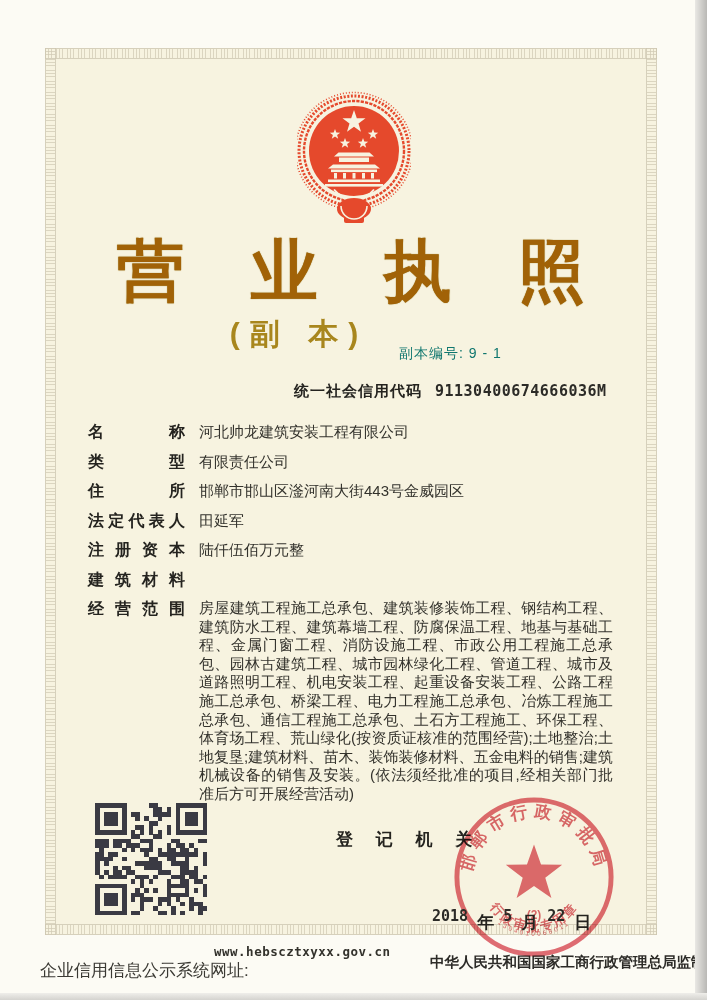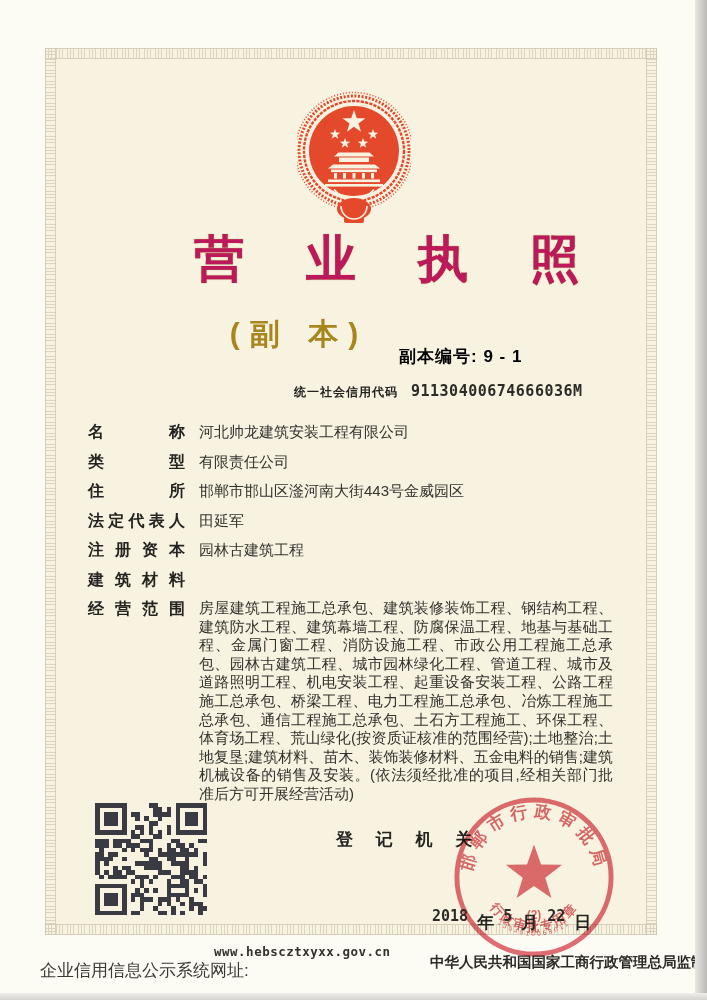--- a/index.html
+++ b/index.html
@@ -26,31 +26,31 @@
     border-left:1px solid #ccc5af; border-right:1px solid #ccc5af;
     background:repeating-linear-gradient(0deg,#d2cbb6 0 1px,transparent 1px 3px,#d2cbb6 3px 4px,transparent 4px 6px,#d2cbb6 6px 7px,transparent 7px 11px); }
   .strip.top { top:48px; } .strip.bottom { top:924px; }
   .strip.left { left:45px; } .strip.right { left:646px; }
 
   
   .emblem { position:absolute; left:297px; top:88px; width:114px; height:142px; }
 
   
   .title { position:absolute; left:45px; top:226px; width:612px; text-align:center;
-    font-size:50px; font-weight:bold; color:#be185d; letter-spacing:24px; text-indent:24px;
-    text-shadow:0 0 1px #8f6f12;margin-left:36px; }
+    font-size:67px; font-weight:bold; color:#a16207; letter-spacing:24px; text-indent:24px;
+    text-shadow:0 0 1px #8f6f12; }
   .subtitle { position:absolute; left:45px; top:314px; width:508px; text-align:center;
     font-size:30px; font-weight:bold; color:#a8861d; letter-spacing:10px; }
   .copy-number { position:absolute; left:399px; top:345px;
-    font-size:17px; font-weight:bold; color:#000000; letter-spacing:1px; }
+    font-size:14px; font-weight:normal; color:#0f766e; letter-spacing:1px; }
 
   
   .credit-line { position:absolute; left:294px; top:382px; display:flex; gap:13px;
     align-items:baseline; }
-  .credit-label { font-size:12px; font-weight:bold; color:#24231f; letter-spacing:1px; }
+  .credit-label { font-size:15px; font-weight:bold; color:#24231f; letter-spacing:1px; }
   .credit-value { font-size:15px; font-weight:600; color:#2c2b27;
     font-family:"DejaVu Sans Mono","Liberation Mono",monospace; letter-spacing:.5px; }
 
   
   .fields { position:absolute; left:88px; top:422px; width:525px; }
   .field-row { display:flex; align-items:flex-start; margin-bottom:10.5px; }
   .field-label { width:97px; min-width:97px; font-size:16px; font-weight:bold; color:#24231f;
     text-align:justify; text-align-last:justify; line-height:19px; }
   .field-value { margin-left:14px; font-size:15px; color:#33322c; line-height:19px; }
   .field-row.scope .field-value { line-height:18.6px; width:414px; text-align:justify; }
@@ -147,21 +147,21 @@
     <div class="field-row">
       <span class="field-label">住所</span>
       <span class="field-value">邯郸市邯山区滏河南大街443号金威园区</span>
     </div>
     <div class="field-row">
       <span class="field-label">法定代表人</span>
       <span class="field-value">田延军</span>
     </div>
     <div class="field-row">
       <span class="field-label">注册资本</span>
-      <span class="field-value">园林古建筑工程</span>
+      <span class="field-value">陆仟伍佰万元整</span>
     </div>
     <div class="field-row">
       <span class="field-label">建筑材料</span>
     </div>
     <div class="field-row scope">
       <span class="field-label">经营范围</span>
       <span class="field-value">房屋建筑工程施工总承包、建筑装修装饰工程、钢结构工程、建筑防水工程、建筑幕墙工程、防腐保温工程、地基与基础工程、金属门窗工程、消防设施工程、市政公用工程施工总承包、园林古建筑工程、城市园林绿化工程、管道工程、城市及道路照明工程、机电安装工程、起重设备安装工程、公路工程施工总承包、桥梁工程、电力工程施工总承包、冶炼工程施工总承包、通信工程施工总承包、土石方工程施工、环保工程、体育场工程、荒山绿化(按资质证核准的范围经营);土地整治;土地复垦;建筑材料、苗木、装饰装修材料、五金电料的销售;建筑机械设备的销售及安装。(依法须经批准的项目,经相关部门批准后方可开展经营活动)</span>
     </div>
   </div>
 

